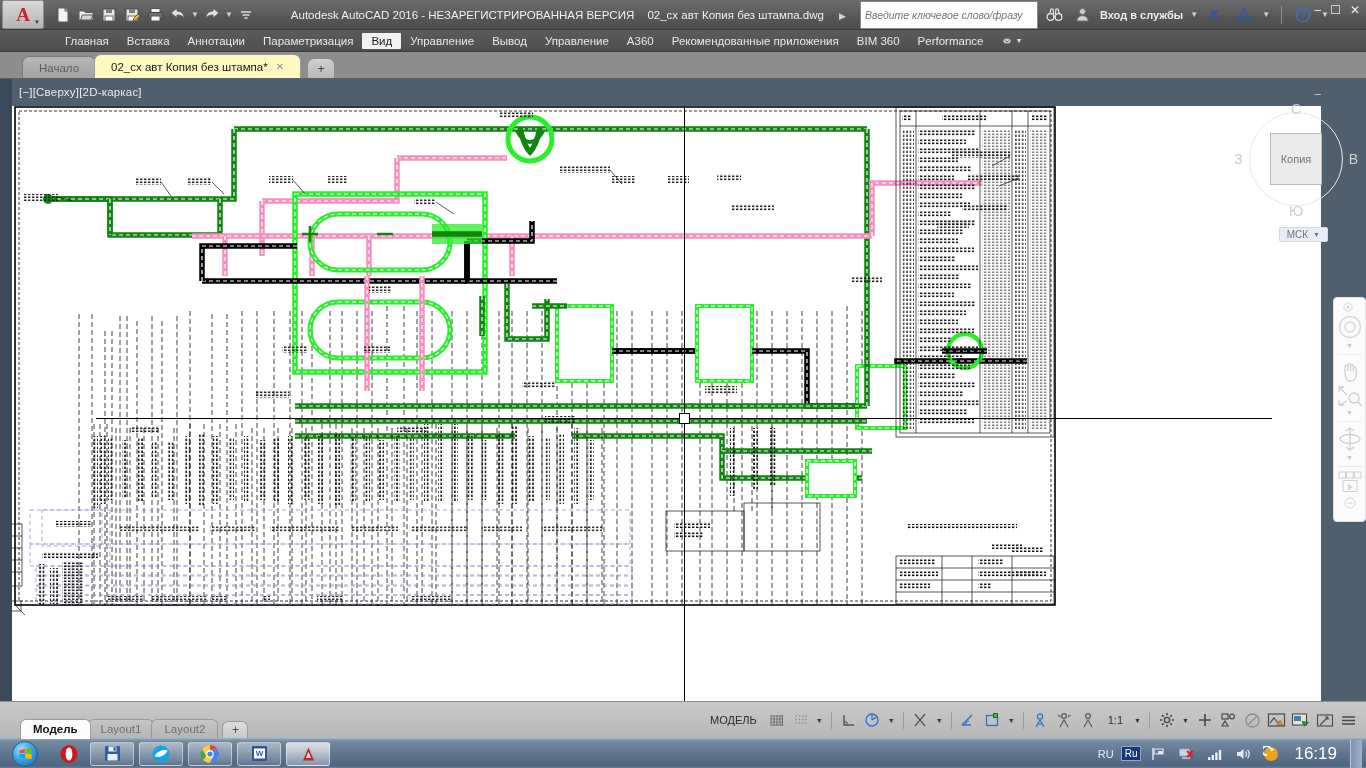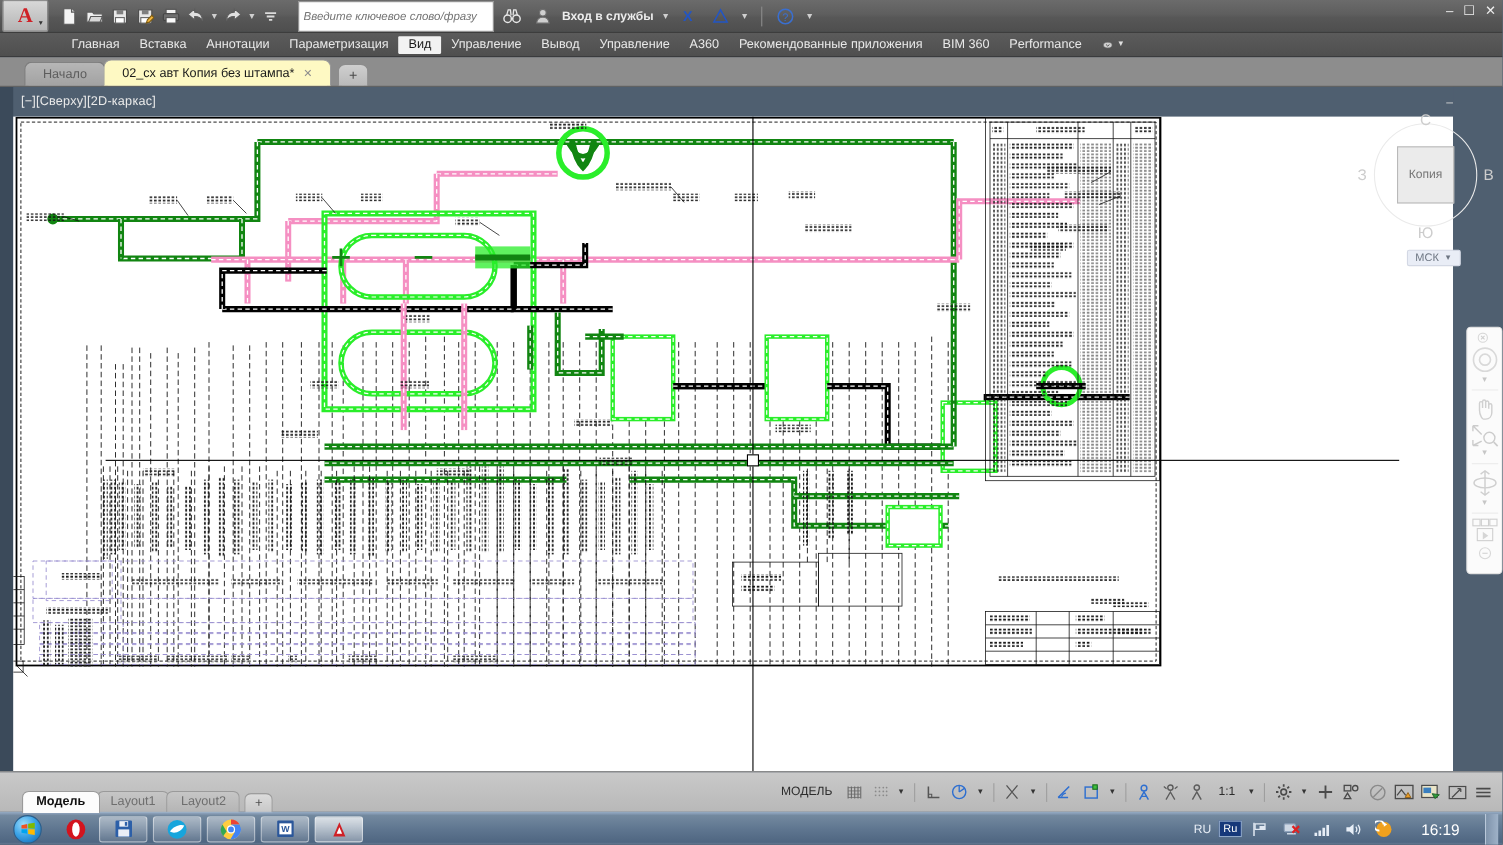--- a/index.html
+++ b/index.html
@@ -212,21 +212,21 @@
     height:24px; min-width:44px; margin-left:5px;
     display:flex;align-items:center;justify-content:center;
     background: linear-gradient(to bottom,rgba(255,255,255,.42),rgba(255,255,255,.10));
     border:1px solid rgba(255,255,255,.45); border-radius:3px;
   }
   .tray { margin-left:auto; display:flex; align-items:center; gap:7px; padding-right:4px; }
   .tray .t-lbl { color:#e7edf5; font-size:11px; }
   .ru-box {
     background:#16387a; color:#fff; font-size:10px; padding:1px 3px; border:1px solid #8fa7c7;
   }
-  .clock { color:#fff; font-size:14px; margin:0 16px; }
+  .clock { color:#fff; font-size:17px; margin:0 6px; }
   .showdesk {
     width:12px;height:28px; background:linear-gradient(to right,#7e93ab,#9fb2c8);
     border-left:1px solid #b9c8da;
   }
 
   
   .dwg-svg { position:absolute; left:0; top:0; }
 </style>
 </head>
 <body>
@@ -287,20 +287,25 @@
           </svg>
       </div>
       <span class="qsep">▼</span>
       <div class="qicon">
         <svg width="16" height="16" viewBox="0 0 16 16">
             <path d="M3 5h10M4.5 8h7M6.5 11h3" stroke="#dcdcdc" stroke-width="1.6" fill="none"></path>
           </svg>
       </div>
     </div>
 
+    <div class="title-text">
+      <span>Autodesk AutoCAD 2016 - НЕЗАРЕГИСТРИРОВАННАЯ ВЕРСИЯ</span>
+      <span class="dwg">02_cx авт Копия без штампа.dwg</span>
+      <span class="title-caret">▶</span>
+    </div>
 
     <div class="searchbox">
       <input placeholder="Введите ключевое слово/фразу" style="">
     </div>
 
     <div class="tb-right">
       <div class="qicon">
         <svg width="17" height="15" viewBox="0 0 17 15">
             <circle cx="4.5" cy="10" r="3.4" fill="none" stroke="#e6e6e6" stroke-width="1.3"></circle>
             <circle cx="12.5" cy="10" r="3.4" fill="none" stroke="#e6e6e6" stroke-width="1.3"></circle>

